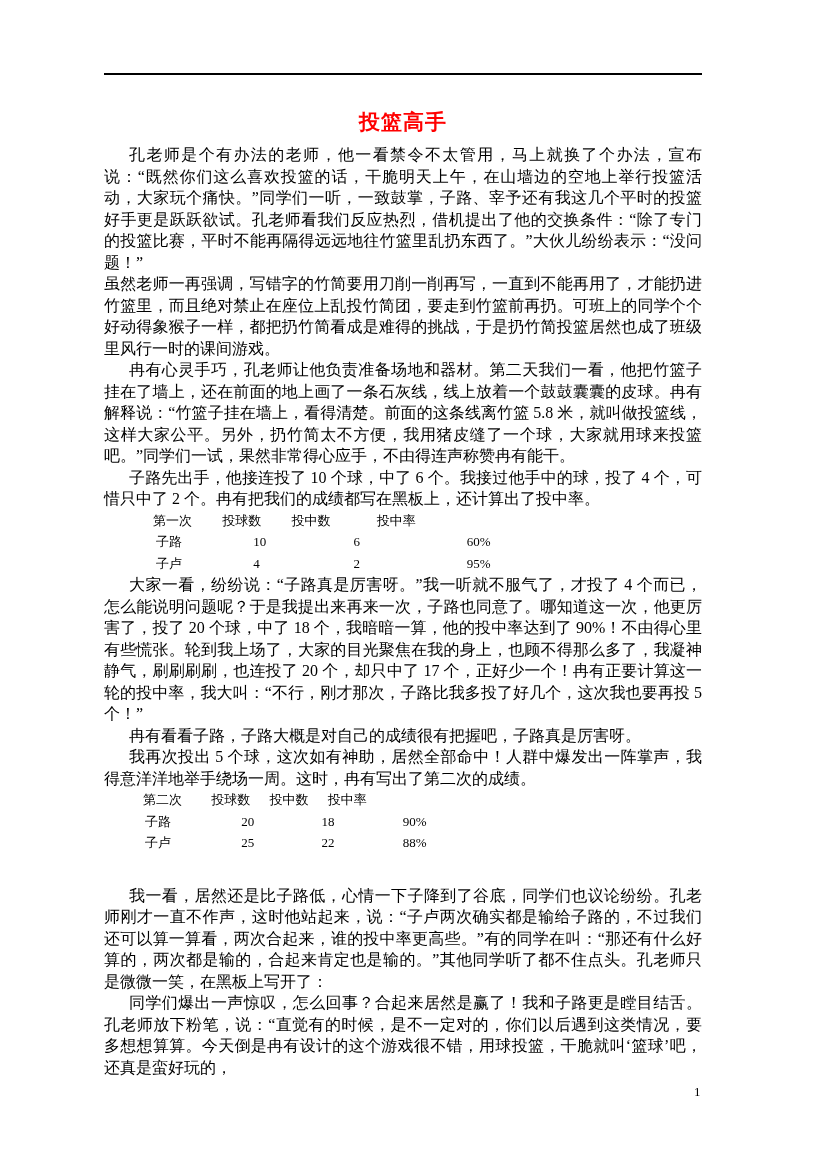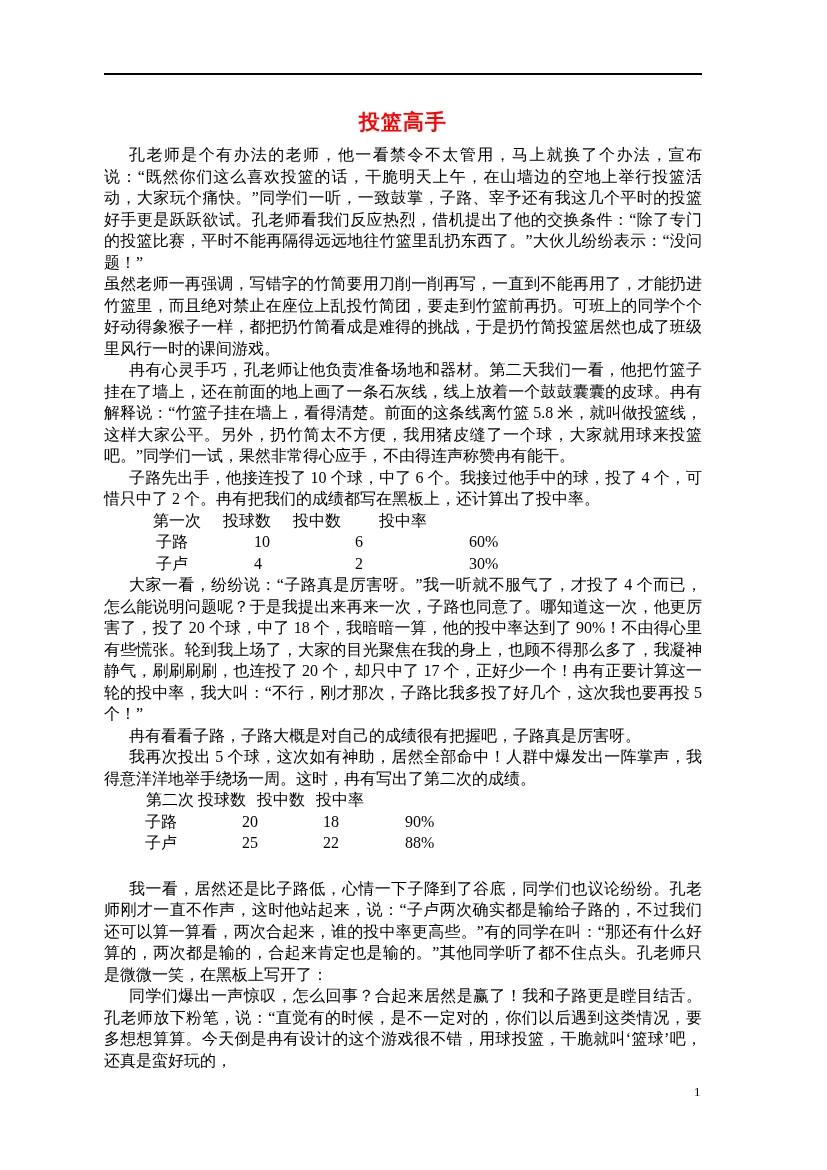--- a/index.html
+++ b/index.html
@@ -32,33 +32,33 @@
   }
   .body-text { margin-top: 7px; }
   .para {
     margin: 0;
     font-size: 16px;
     line-height: 21.5px;
     text-align: justify;
     word-break: break-all;
   }
   .para.indent { text-indent: 25px; }
-  .para.after-gap { margin-top: 24px; }
-  .score-table { font-size: 16px; line-height: 21.5px; }
+  .para.after-gap { margin-top: 31px; }
+  .score-table { font-size: 13px; line-height: 21.5px; }
   .trow { white-space: nowrap; }
   .trow span { display: inline-block; vertical-align: top; }
   
   .t1 .h0 { margin-left: 49px; width: 66px; }
   .t1 .h1 { width: 66px; }
   .t1 .h2 { width: 82px; }
   .t1 .d0 { margin-left: 52px; width: 94px; }
   .t1 .d1 { width: 97px; }
   .t1 .d2 { width: 110px; }
   
-  .t2 .h0 { margin-left: 25px; width: 65px; text-align: right; }
+  .t2 .h0 { margin-left: 39px; width: 65px; }
   .t2 .h1 { width: 55px; }
   .t2 .h2 { width: 55px; }
   .t2 .d0 { margin-left: 41px; width: 93px; }
   .t2 .d1 { width: 77px; }
   .t2 .d2 { width: 78px; }
   
   .t3 .h0 { margin-left: 39px; width: 69px; }
   .t3 .h1 { width: 68px; }
   .t3 .h2 { width: 67px; }
   .t3 .d0 { margin-left: 44px; width: 86px; }
@@ -98,21 +98,21 @@
         <div class="trow">
           <span class="d0">子路</span>
           <span class="d1">10</span>
           <span class="d2">6</span>
           <span class="d3">60%</span>
         </div>
         <div class="trow">
           <span class="d0">子卢</span>
           <span class="d1">4</span>
           <span class="d2">2</span>
-          <span class="d3">30%</span>
+          <span class="d3">95%</span>
         </div>
       </div>
 
       <p class="para indent">大家一看，纷纷说：“子路真是厉害呀。”我一听就不服气了，才投了 4 个而已，怎么能说明问题呢？于是我提出来再来一次，子路也同意了。哪知道这一次，他更厉害了，投了 20 个球，中了 18 个，我暗暗一算，他的投中率达到了 90%！不由得心里有些慌张。轮到我上场了，大家的目光聚焦在我的身上，也顾不得那么多了，我凝神静气，刷刷刷刷，也连投了 20 个，却只中了 17 个，正好少一个！冉有正要计算这一轮的投中率，我大叫：“不行，刚才那次，子路比我多投了好几个，这次我也要再投 5 个！”</p>
       <p class="para indent">冉有看看子路，子路大概是对自己的成绩很有把握吧，子路真是厉害呀。</p>
       <p class="para indent">我再次投出 5 个球，这次如有神助，居然全部命中！人群中爆发出一阵掌声，我得意洋洋地举手绕场一周。这时，冉有写出了第二次的成绩。</p>
 
       <div class="score-table t2">
         <div class="trow">
           <span class="h0">第二次</span>

